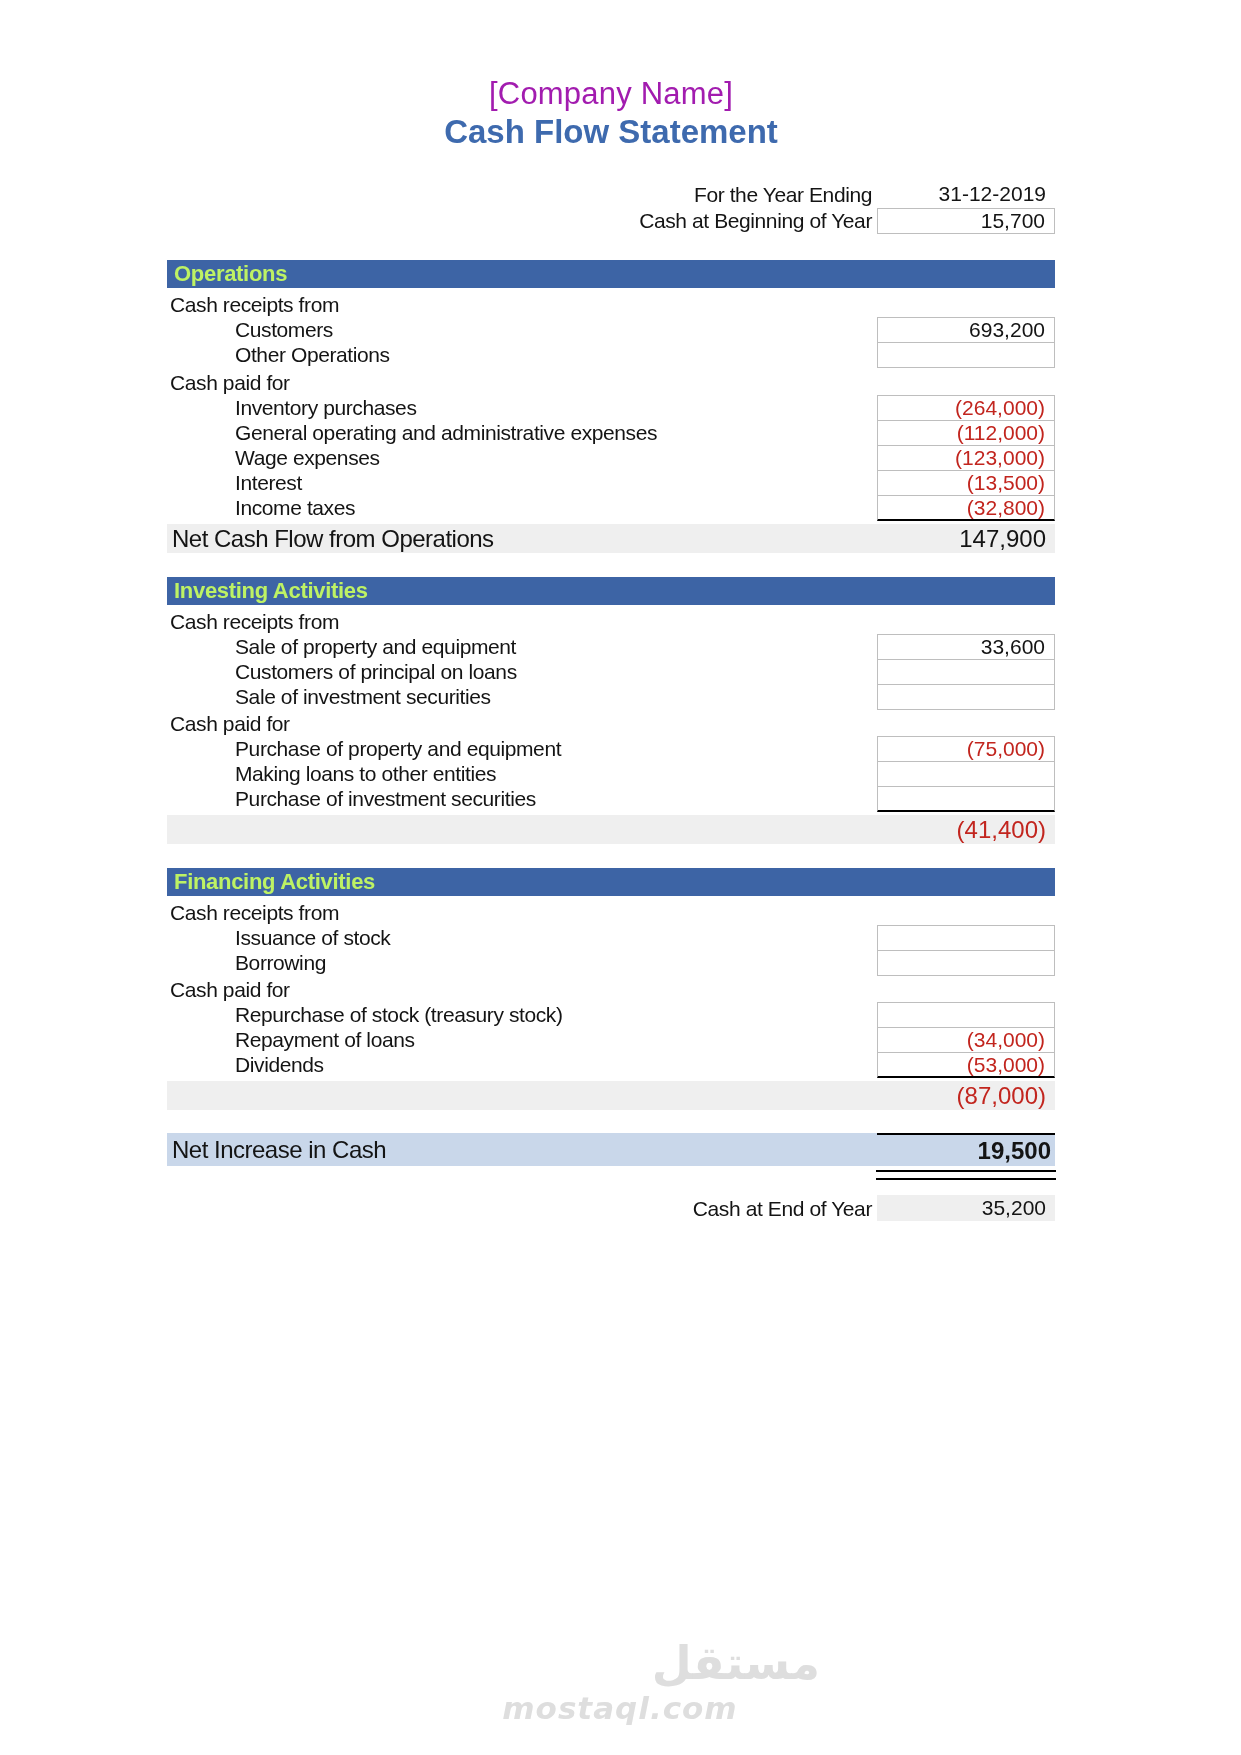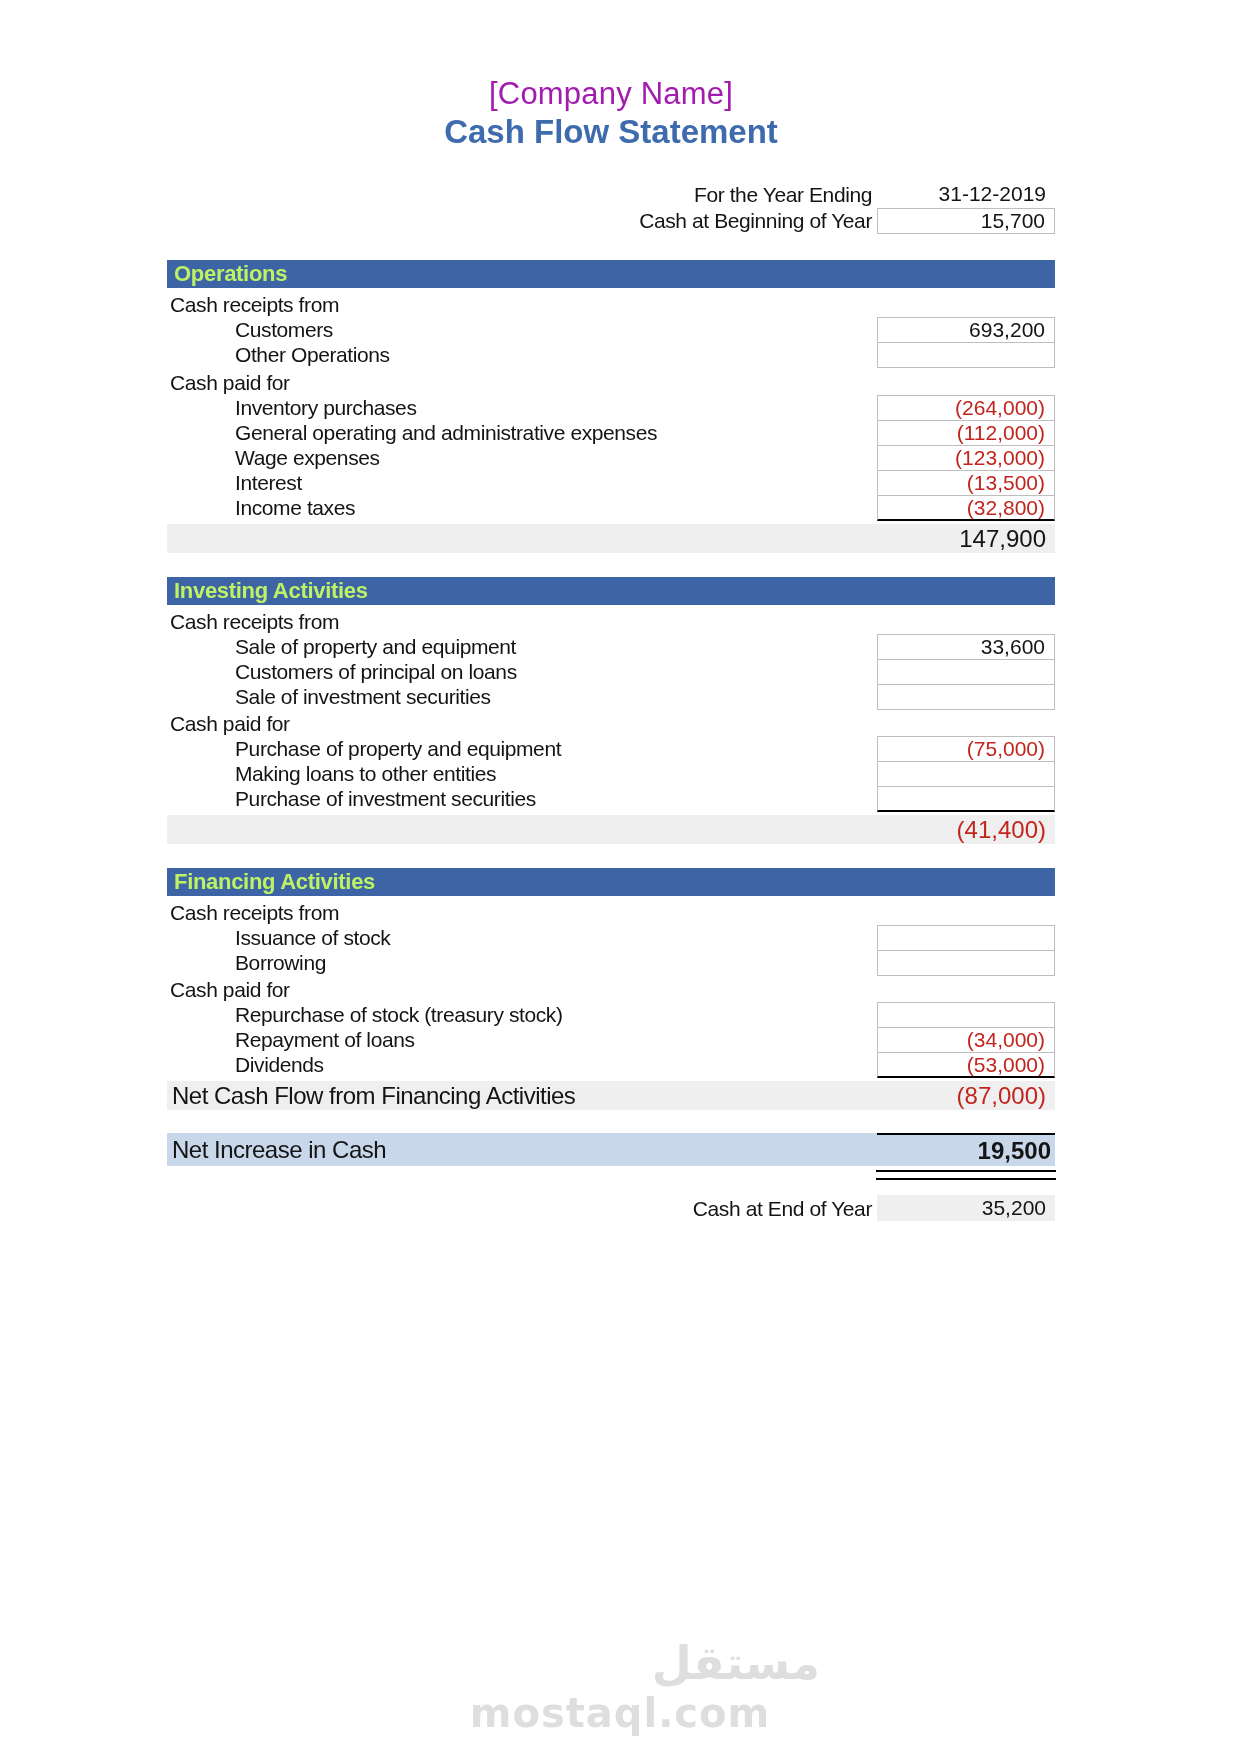--- a/index.html
+++ b/index.html
@@ -34,21 +34,21 @@
   
   .incband { left:167px; width:888px; height:33px; background:#C9D7EA; }
   .incband .nlabel { position:absolute; left:5px; font-size:24px; letter-spacing:-0.5px; line-height:33px; }
   .incval { left:877px; width:178px; height:33px; box-sizing:border-box; border-top:2.5px solid #000;
             text-align:right; padding-right:4px; font-size:24px; font-weight:bold; line-height:31px; background:#C9D7EA; }
   .dbl { left:876px; width:180px; height:6px; border-top:2px solid #000; border-bottom:2px solid #000; box-sizing:content-box; }
   .endcell { background:#EFEFEF; border:none; }
   
   .wm { left:420px; width:400px; text-align:center; color:#dedede; }
   .wm-ar { top:1636px; font-size:46px; font-weight:bold; font-family:"DejaVu Sans", sans-serif;text-align:right; }
-  .wm-en { top:1690px; font-size:40px; font-weight:600; letter-spacing:1px; font-family:"DejaVu Sans", sans-serif; }
+  .wm-en { top:1690px; font-size:31px; font-weight:600; letter-spacing:1px; font-family:"DejaVu Sans", sans-serif;font-style:italic; }
 </style>
 </head>
 <body>
 
 <div>
 
   <div class="abs title1" style="top:76px">[Company Name]</div>
   <div class="abs title2" style="top:113px">Cash Flow Statement</div>
 
   <div class="abs rlabel" style="top:182px">For the Year Ending</div>
@@ -78,20 +78,21 @@
   <div class="abs ilabel" style="top:445px">Wage expenses</div>
   <div class="abs vcell vbox neg" style="top:445px">(123,000)</div>
 
   <div class="abs ilabel" style="top:470px">Interest</div>
   <div class="abs vcell vbox neg" style="top:470px">(13,500)</div>
 
   <div class="abs ilabel" style="top:495px">Income taxes</div>
   <div class="abs vcell vbox neg tb" style="top:495px">(32,800)</div>
 
   <div class="abs netband" style="top:524px">
+    <span class="nlabel">Net Cash Flow from Operations</span>
     <span class="nval">147,900</span>
   </div>
 
   <div class="abs secbar" style="top:577px">Investing Activities</div>
 
   <div class="abs glabel" style="top:610px">Cash receipts from</div>
 
   <div class="abs ilabel" style="top:634px">Sale of property and equipment</div>
   <div class="abs vcell vbox" style="top:634px">33,600</div>
 
@@ -131,21 +132,20 @@
   <div class="abs ilabel" style="top:1002px">Repurchase of stock (treasury stock)</div>
   <div class="abs vcell vbox" style="top:1002px"></div>
 
   <div class="abs ilabel" style="top:1027px">Repayment of loans</div>
   <div class="abs vcell vbox neg" style="top:1027px">(34,000)</div>
 
   <div class="abs ilabel" style="top:1052px">Dividends</div>
   <div class="abs vcell vbox neg tb" style="top:1052px">(53,000)</div>
 
   <div class="abs netband" style="top:1081px">
-    <span class="nlabel">Net Cash Flow from Financing Activities</span>
     <span class="nval neg">(87,000)</span>
   </div>
 
   <div class="abs incband" style="top:1133px">
     <span class="nlabel">Net Increase in Cash</span>
   </div>
   <div class="abs incval" style="top:1133px">19,500</div>
   <div class="abs dbl" style="top:1170px"></div>
 
   <div class="abs rlabel" style="top:1196px">Cash at End of Year</div>

